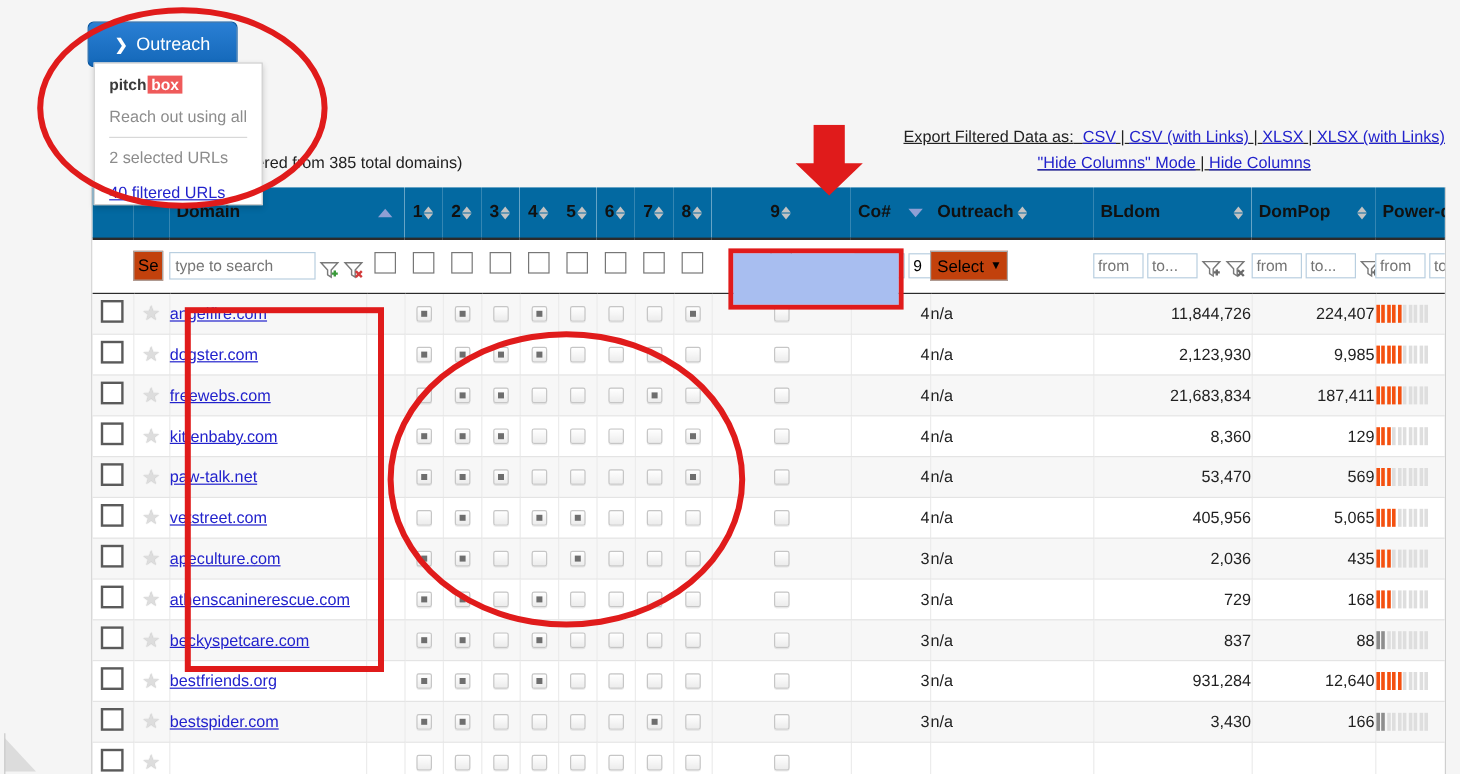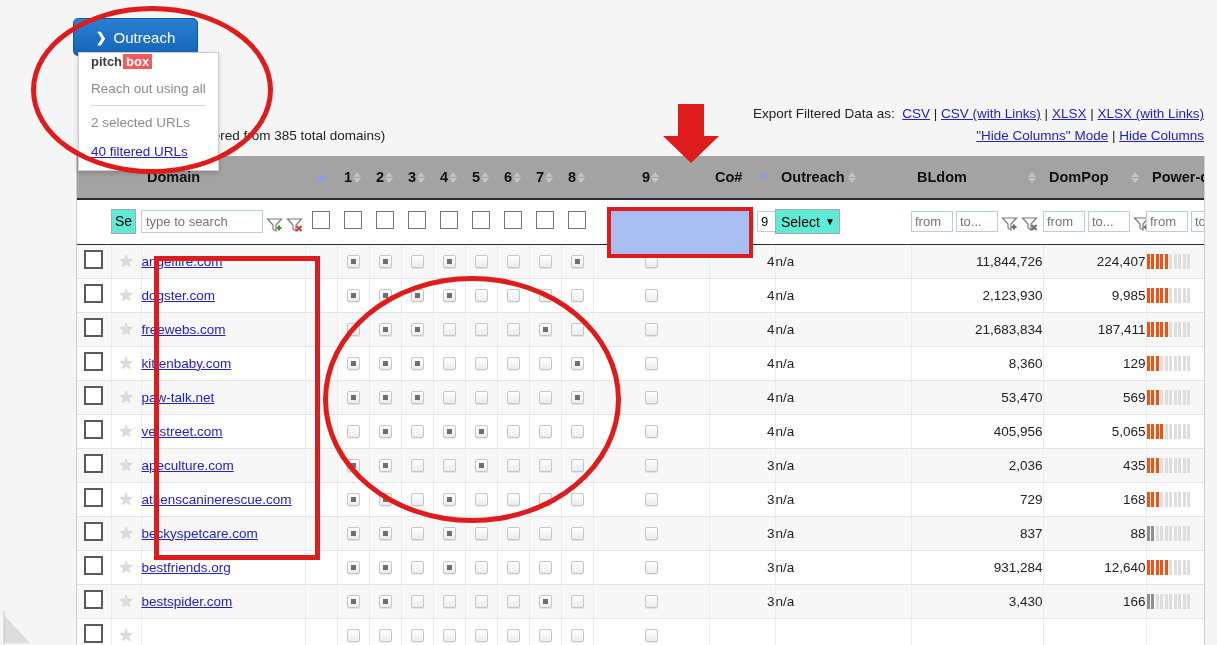--- a/index.html
+++ b/index.html
@@ -8,22 +8,23 @@
     width: 1217px; height: 645px;
     background: #f5f5f5;
     font-family: "Liberation Sans", sans-serif;
     overflow: hidden;
   }
   #root { position: relative; width: 1217px; height: 645px; background:#f5f5f5; }
 
   
   .export-block {
     position: absolute; top: 104px; right: 13px;
-    text-align: right; font-size: 13.5px; color:#222;
+    text-align: center; font-size: 13.5px; color:#222;
     line-height: 19px;
+    text-decoration: underline;
   }
   .export-block a { color:#2222cc; text-decoration: underline; }
   .export-line2 { margin-top: 3px; }
 
   
   .count-line {
     position: absolute; left: 140px; top: 128px;
     font-size: 13.5px; color:#222;
   }
 
@@ -33,21 +34,21 @@
     width: 1129px; height: 489px;
     background:#fff;
     border-left: 1px solid #cfcfcf;
     border-right: 1px solid #cfcfcf;
     overflow: hidden;
   }
   table.grid { border-collapse: collapse; width: 1129px; table-layout: fixed; }
   table.grid td, table.grid th { padding:0; }
 
   
-  .hdr-row { height: 43px; background:#a3a3a3; }
+  .hdr-row { height: 43px; background:#0369a1; }
   .hdr-row th {
     border-bottom: 2px solid #2b2b2b;
     font-size: 14.5px; font-weight: bold; color:#111;
     text-align: left; vertical-align: middle;
     white-space: nowrap;
     position: relative;
   }
   .hdr-inner { display:flex; align-items:center; gap:3px; padding: 0 6px; }
   .hdr-num { display:flex; align-items:center; justify-content:center; gap:1px; }
   .sort-both {
@@ -84,21 +85,21 @@
     font-family:"Liberation Sans", sans-serif;
   }
   .rng {
     width: 42px; height: 21px; font-size:13px;
     border:1px solid #b9cfe0; background:#fff; padding:0 3px; color:#9a9a9a;
     font-family:"Liberation Sans", sans-serif;
   }
   .rng.val { color:#000; }
   .sel-box {
     height: 25px; font-size:14px; padding: 0 4px 0 5px;
-    border:1px solid #a8a8a8; background:#5eead4;
+    border:1px solid #a8a8a8; background:#c2410c;
     font-family:"Liberation Sans", sans-serif; color:#000;
   }
   .cb-hdr {
     width:18px; height:18px; border:1px solid #777; background:#fff;
     display:inline-block; flex:0 0 auto;
   }
   .cb-cell { text-align:center; }
 
   
   .funnel { width:17px; height:16px; flex:0 0 auto; }
@@ -155,21 +156,21 @@
     display:flex; align-items:center; justify-content:center; gap:7px;
     cursor:pointer;
   }
   .chev-r { font-size:13px; font-weight:bold; }
 
   .dropdown {
     position:absolute; left:78px; top:52px;
     width:141px; height:119px;
     background:#fff; border:1px solid #cccccc;
     box-shadow: 0 2px 5px rgba(0,0,0,.18);
-    padding: 1px 12px 0 12px;
+    padding: 10px 12px 0 12px;
   }
   .pitchbox { font-size:13px; font-weight:bold; color:#3a3a3a; }
   .pitchbox .bx {
     background:#ef5a5a; color:#fff; padding: 0 3px; margin-left:1px; font-weight:bold;
   }
   .dd-line {
     font-size:13.5px; color:#8c8c8c; margin-top:12px;
     padding-bottom:9px; border-bottom:1px solid #d8d8d8;
   }
   .dd-sel { font-size:13.5px; color:#8c8c8c; margin-top:9px; }

